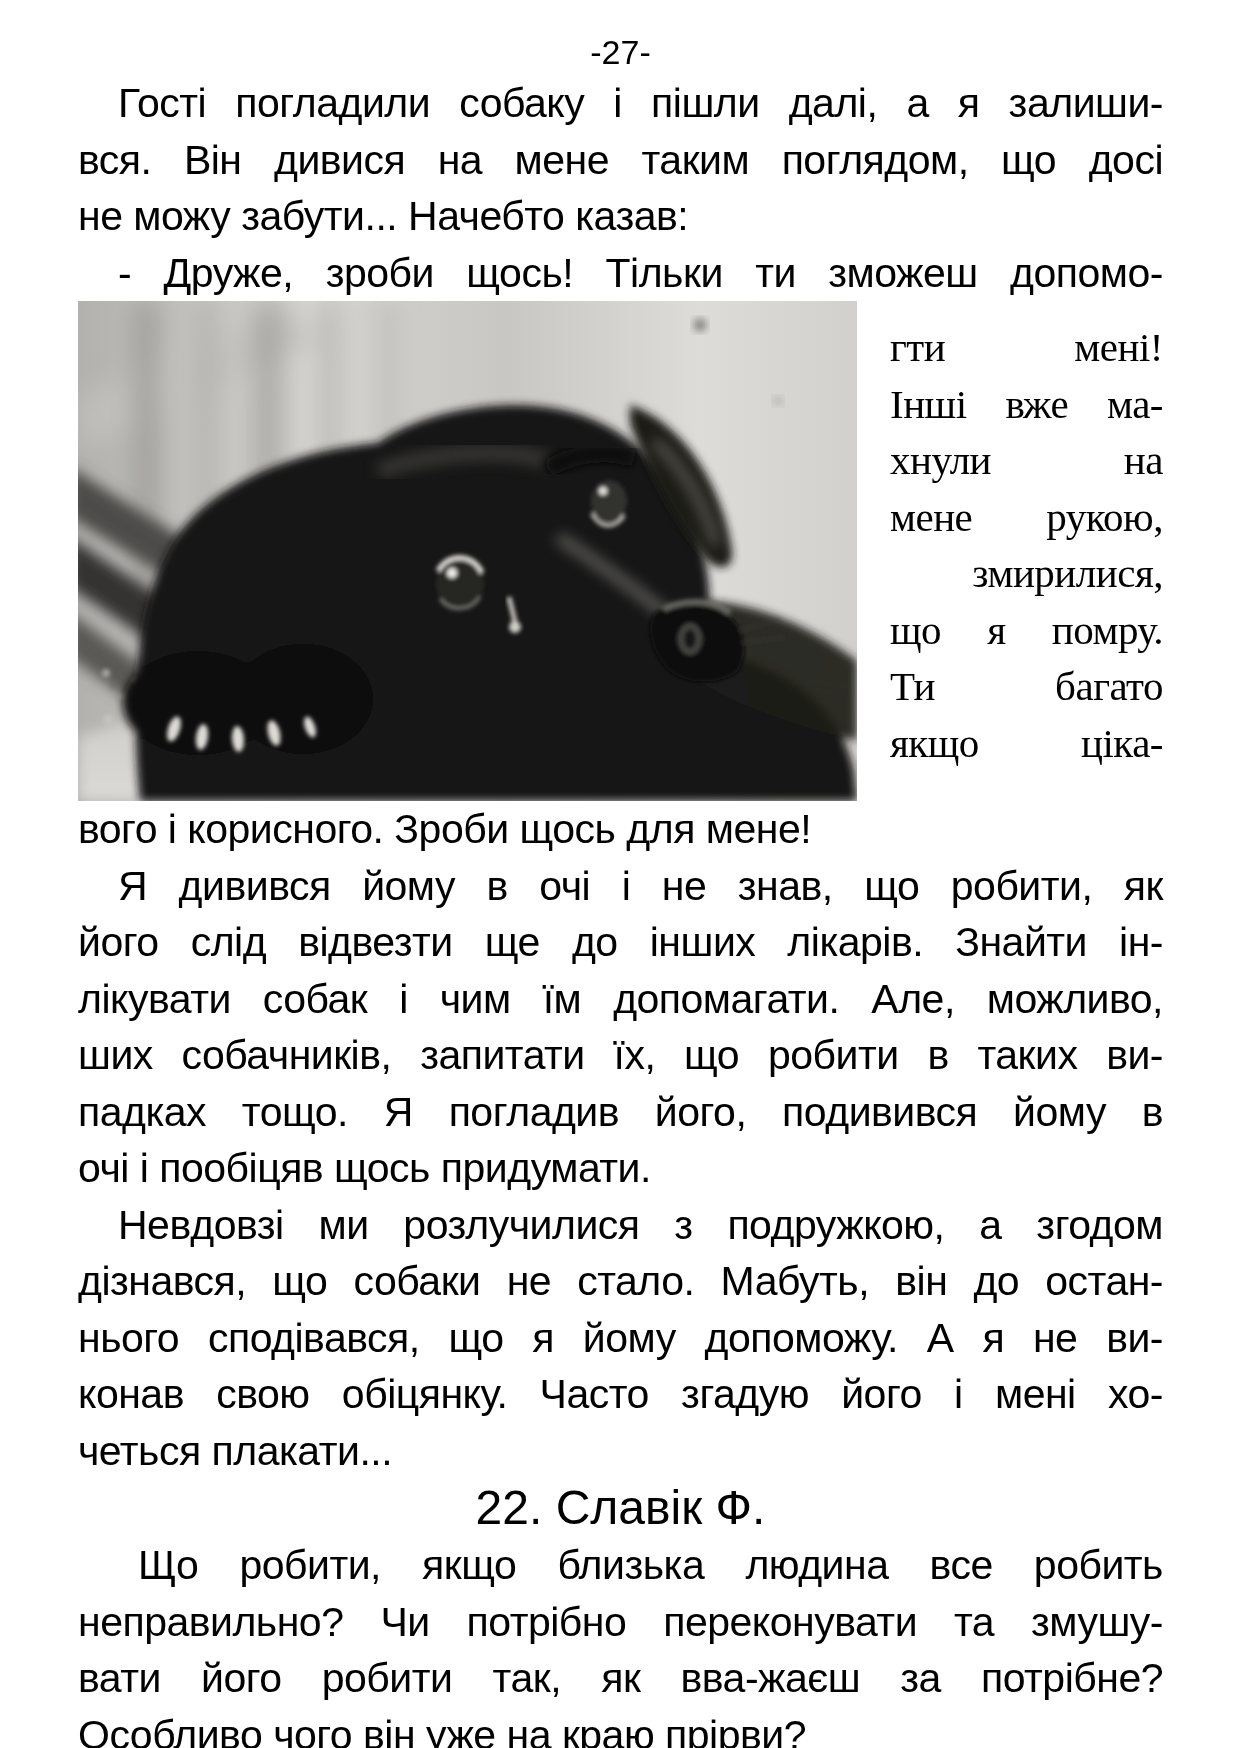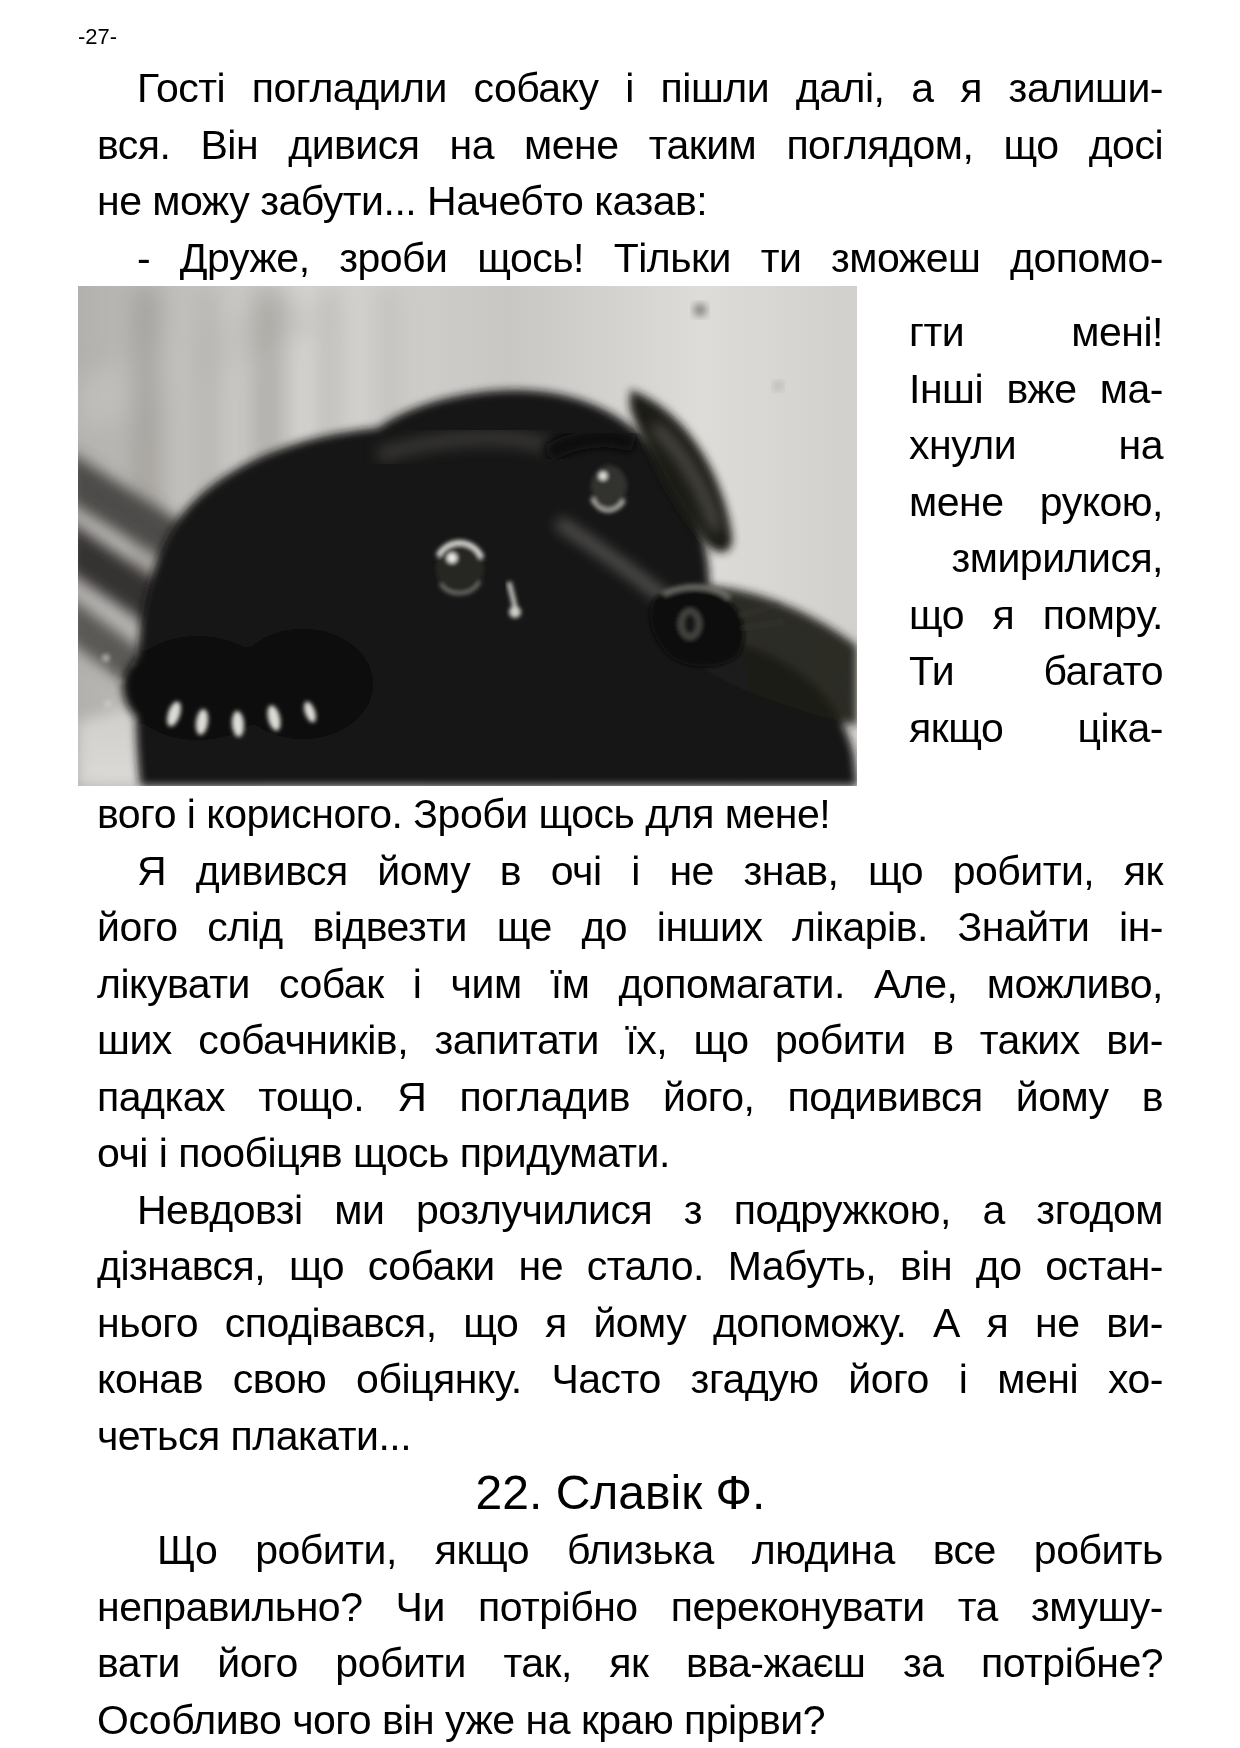--- a/index.html
+++ b/index.html
@@ -4,37 +4,36 @@
 <style>
   html, body { margin: 0; padding: 0; }
   body {
     width: 1240px; height: 1748px;
     background: #ffffff; color: #000;
     font-family: "Liberation Sans", sans-serif;
     overflow: hidden;
   }
   .page { padding: 0 77px 0 78px; }
   .page-number {
-    font-size: 22px; line-height: 46px; padding-top: 14px;
-    text-align: left; letter-spacing: 0;
+    font-size: 34px; line-height: 46px; padding-top: 29px;
+    text-align: center; letter-spacing: 0;
   }
   .line {
     font-size: 41px; line-height: 56.5px; letter-spacing: -0.5px;
     text-align: justify; text-align-last: justify;
     white-space: normal;
-    margin-left: 19px;
   }
   .para .line:last-child { text-align-last: left; }
   .no-just { text-align-last: left !important; }
   .indent { text-indent: 40px; }
   .indent-lg { text-indent: 60px; }
   .photo-row { display: flex; align-items: flex-start; height: 500px; }
   .photo-figure { flex: 0 0 779px; width: 779px; height: 500px; }
   .photo-figure svg { display: block; width: 779px; height: 500px; }
-  .side-col { flex: 1 1 auto; min-width: 0; padding-left: 33px; padding-top: 18px; }
+  .side-col { flex: 1 1 auto; min-width: 0; padding-left: 33px; padding-top: 18px; font-family: Liberation Serif, serif; }
   .side-col .line:nth-child(5) { text-align-last: right; }
   .heading {
     font-size: 48px; line-height: 58px; font-weight: normal;
     text-align: center; letter-spacing: 0;
   }
 </style>
 </head>
 <body>
 
 <div class="page">

